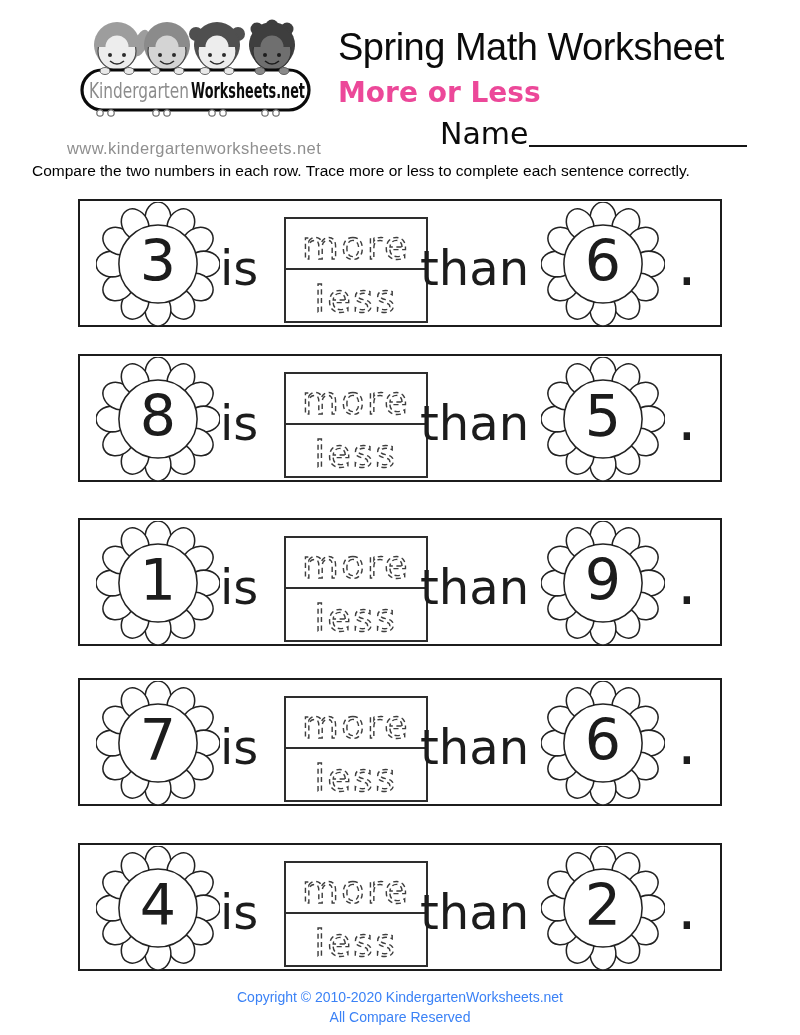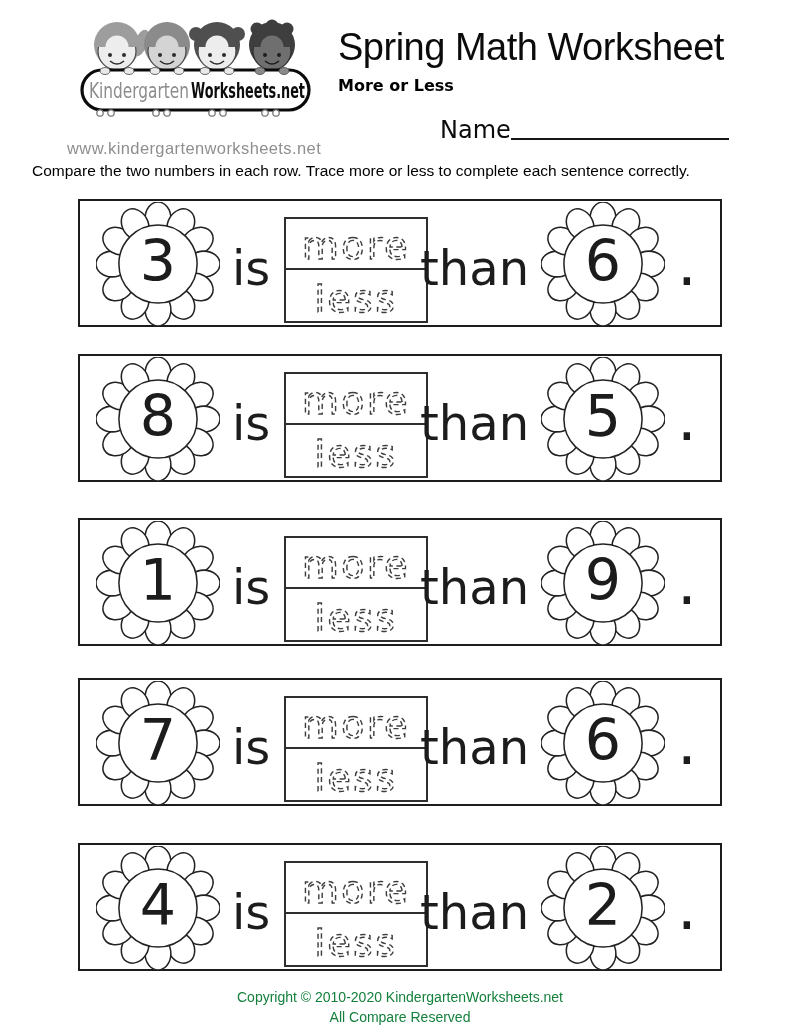--- a/index.html
+++ b/index.html
@@ -10,23 +10,23 @@
 
   
   .logo-wrap { position:absolute; left:67px; top:18px; width:250px; }
   .logo-svg { display:block; }
   .logo-site { margin-top:13px; text-align:left; font-size:16.5px; color:#8f8f8f; letter-spacing:.4px; }
 
   
   .title { position:absolute; left:338px; top:26px; font-family:Liberation Sans, sans-serif;
            font-size:38px; font-weight:400; letter-spacing:-.5px; color:#0b0b0b; white-space:nowrap;text-align:right; }
   .subtitle { position:absolute; left:338px; top:76px; font-family:"DejaVu Sans",sans-serif;
-              font-size:16px; font-weight:600; color:#000000; }
+              font-size:28px; font-weight:600; color:#ec4899; }
   .name-row { position:absolute; left:440px; top:116px; display:flex; align-items:flex-end; }
-  .name-label { font-size:24px; font-family:"DejaVu Sans",sans-serif; color:#0b0b0b; }
+  .name-label { font-size:30px; font-family:"DejaVu Sans",sans-serif; color:#0b0b0b; }
   .name-line { display:inline-block; width:218px; border-bottom:2.5px solid #151515; margin-bottom:4px; }
 
   .instructions { position:absolute; top:162px; left:0; width:800px; 
                   font-size:15.5px; color:#000;padding-left:32px; }
 
   
   .rows { position:absolute; left:78px; top:199px; width:644px; height:772px; }
   .sentence-row { position:absolute; left:0; width:644px; height:128px;
                   border:2.5px solid #1c1c1c; box-sizing:border-box; background:#fff; }
   .sentence-row:nth-of-type(1){ top:0; }
@@ -37,36 +37,36 @@
 
   .flower { position:absolute; top:1px; width:124px; height:124px; }
   .flower.left  { left:16px; }
   .flower.right { left:461px; }
   .flower svg { width:100%; height:100%; display:block; }
   .flower-num { position:absolute; left:50%; top:50%; transform:translate(-50%,-54%);
                 font-family:"DejaVu Sans",sans-serif; font-size:57px; color:#1c1c1c; }
 
   .word { position:absolute; top:43px; font-family:"DejaVu Sans",sans-serif; font-size:48px;
           color:#1c1c1c; line-height:1; white-space:nowrap; }
-  .word-is   { left:152px; }
+  .word-is   { left:140px; }
   .word-than { left:340px; }
   .period { position:absolute; left:597px; top:32px; font-family:"DejaVu Sans",sans-serif;
             font-size:62px; line-height:1; color:#1c1c1c; }
 
   .trace-box { position:absolute; left:204px; top:16px; width:144px; height:106px;
                border:2.5px solid #2e2e2e; box-sizing:border-box; background:#fff; }
   .trace-cell { height:50%; box-sizing:border-box; }
   .trace-top { border-bottom:2.5px solid #2e2e2e; }
   .trace-cell svg { width:100%; height:100%; display:block; }
   .trace-text { font-family:"DejaVu Sans",sans-serif; font-size:37px; letter-spacing:2.5px;
                 fill:none; stroke:#3e3e3e; stroke-width:1.4; stroke-dasharray:5 3.5; }
 
   
   .footer { position:absolute; top:987px; left:0; width:800px; text-align:center;
-            color:#15803d; font-size:14px; line-height:1.45; }
+            color:#3b82f6; font-size:14px; line-height:1.45; }
 </style>
 </head>
 <body>
 
 <svg width="0" height="0" style="position:absolute" aria-hidden="true">
   <defs>
     <g id="flower-shape">
       <g fill="#fff" stroke="#222" stroke-width="1.6">
         <ellipse cx="65" cy="17" rx="13.5" ry="17"></ellipse>
         <ellipse cx="65" cy="17" rx="13.5" ry="17" transform="rotate(30 65 65)"></ellipse>

